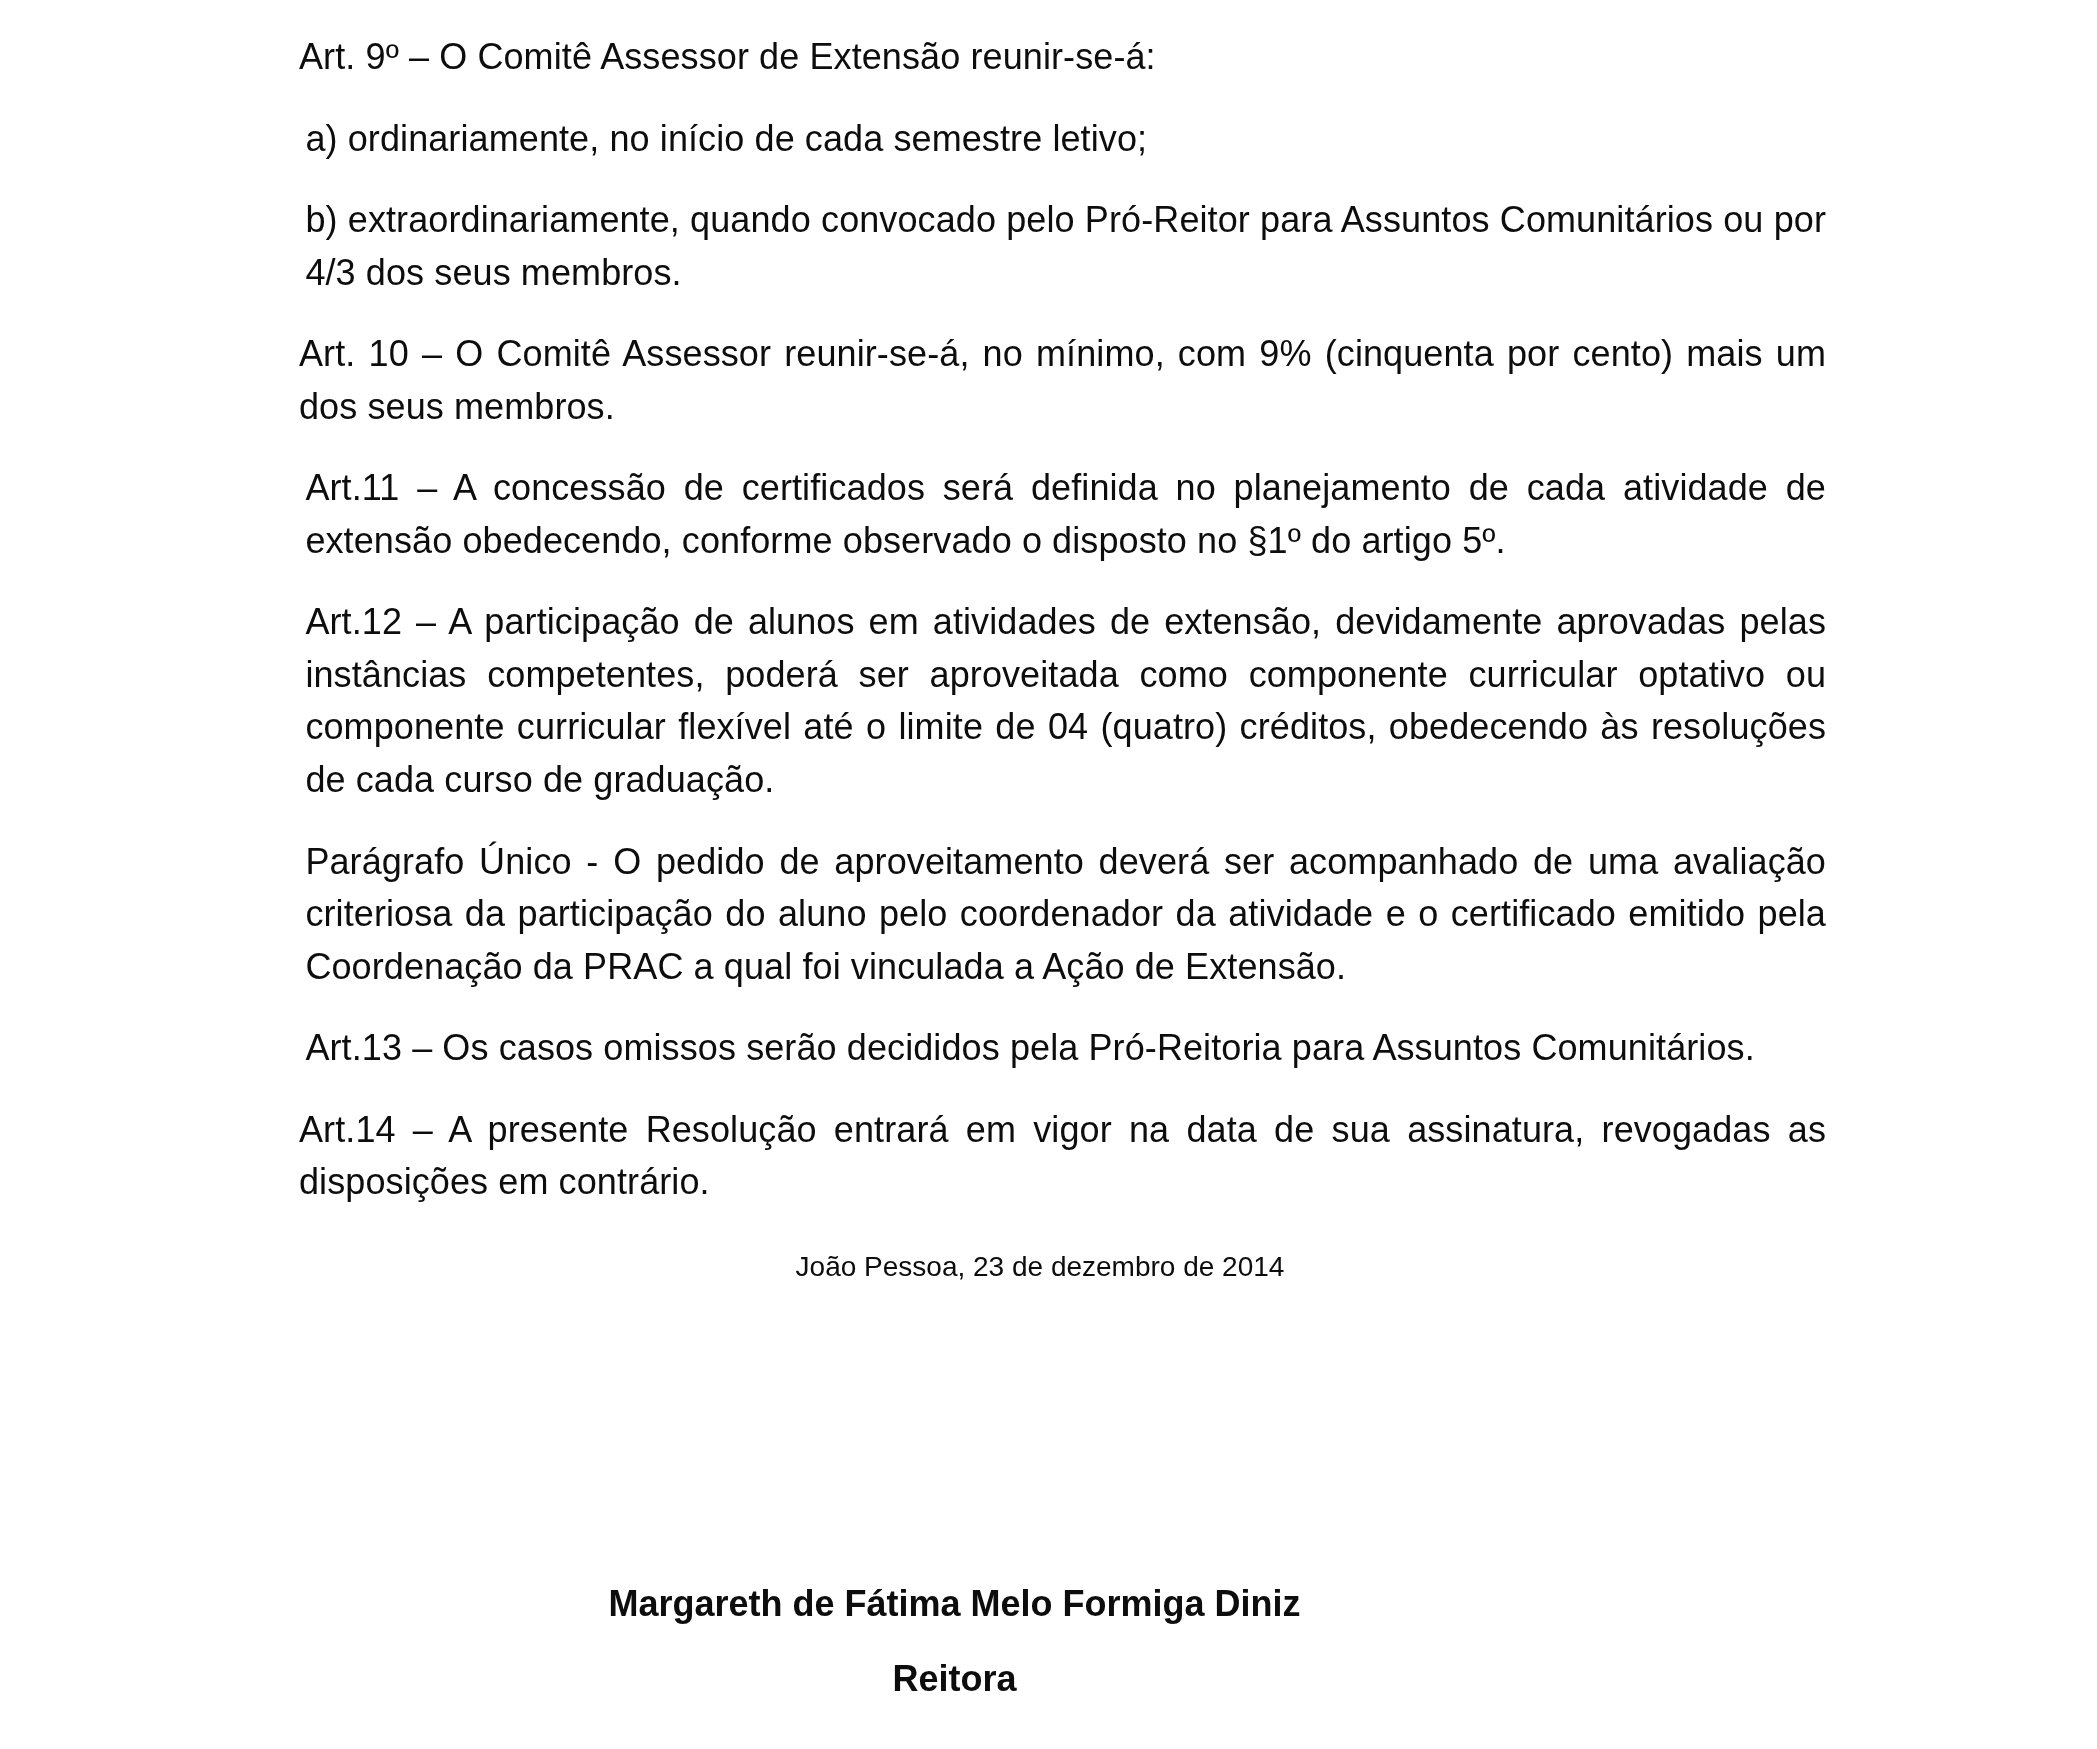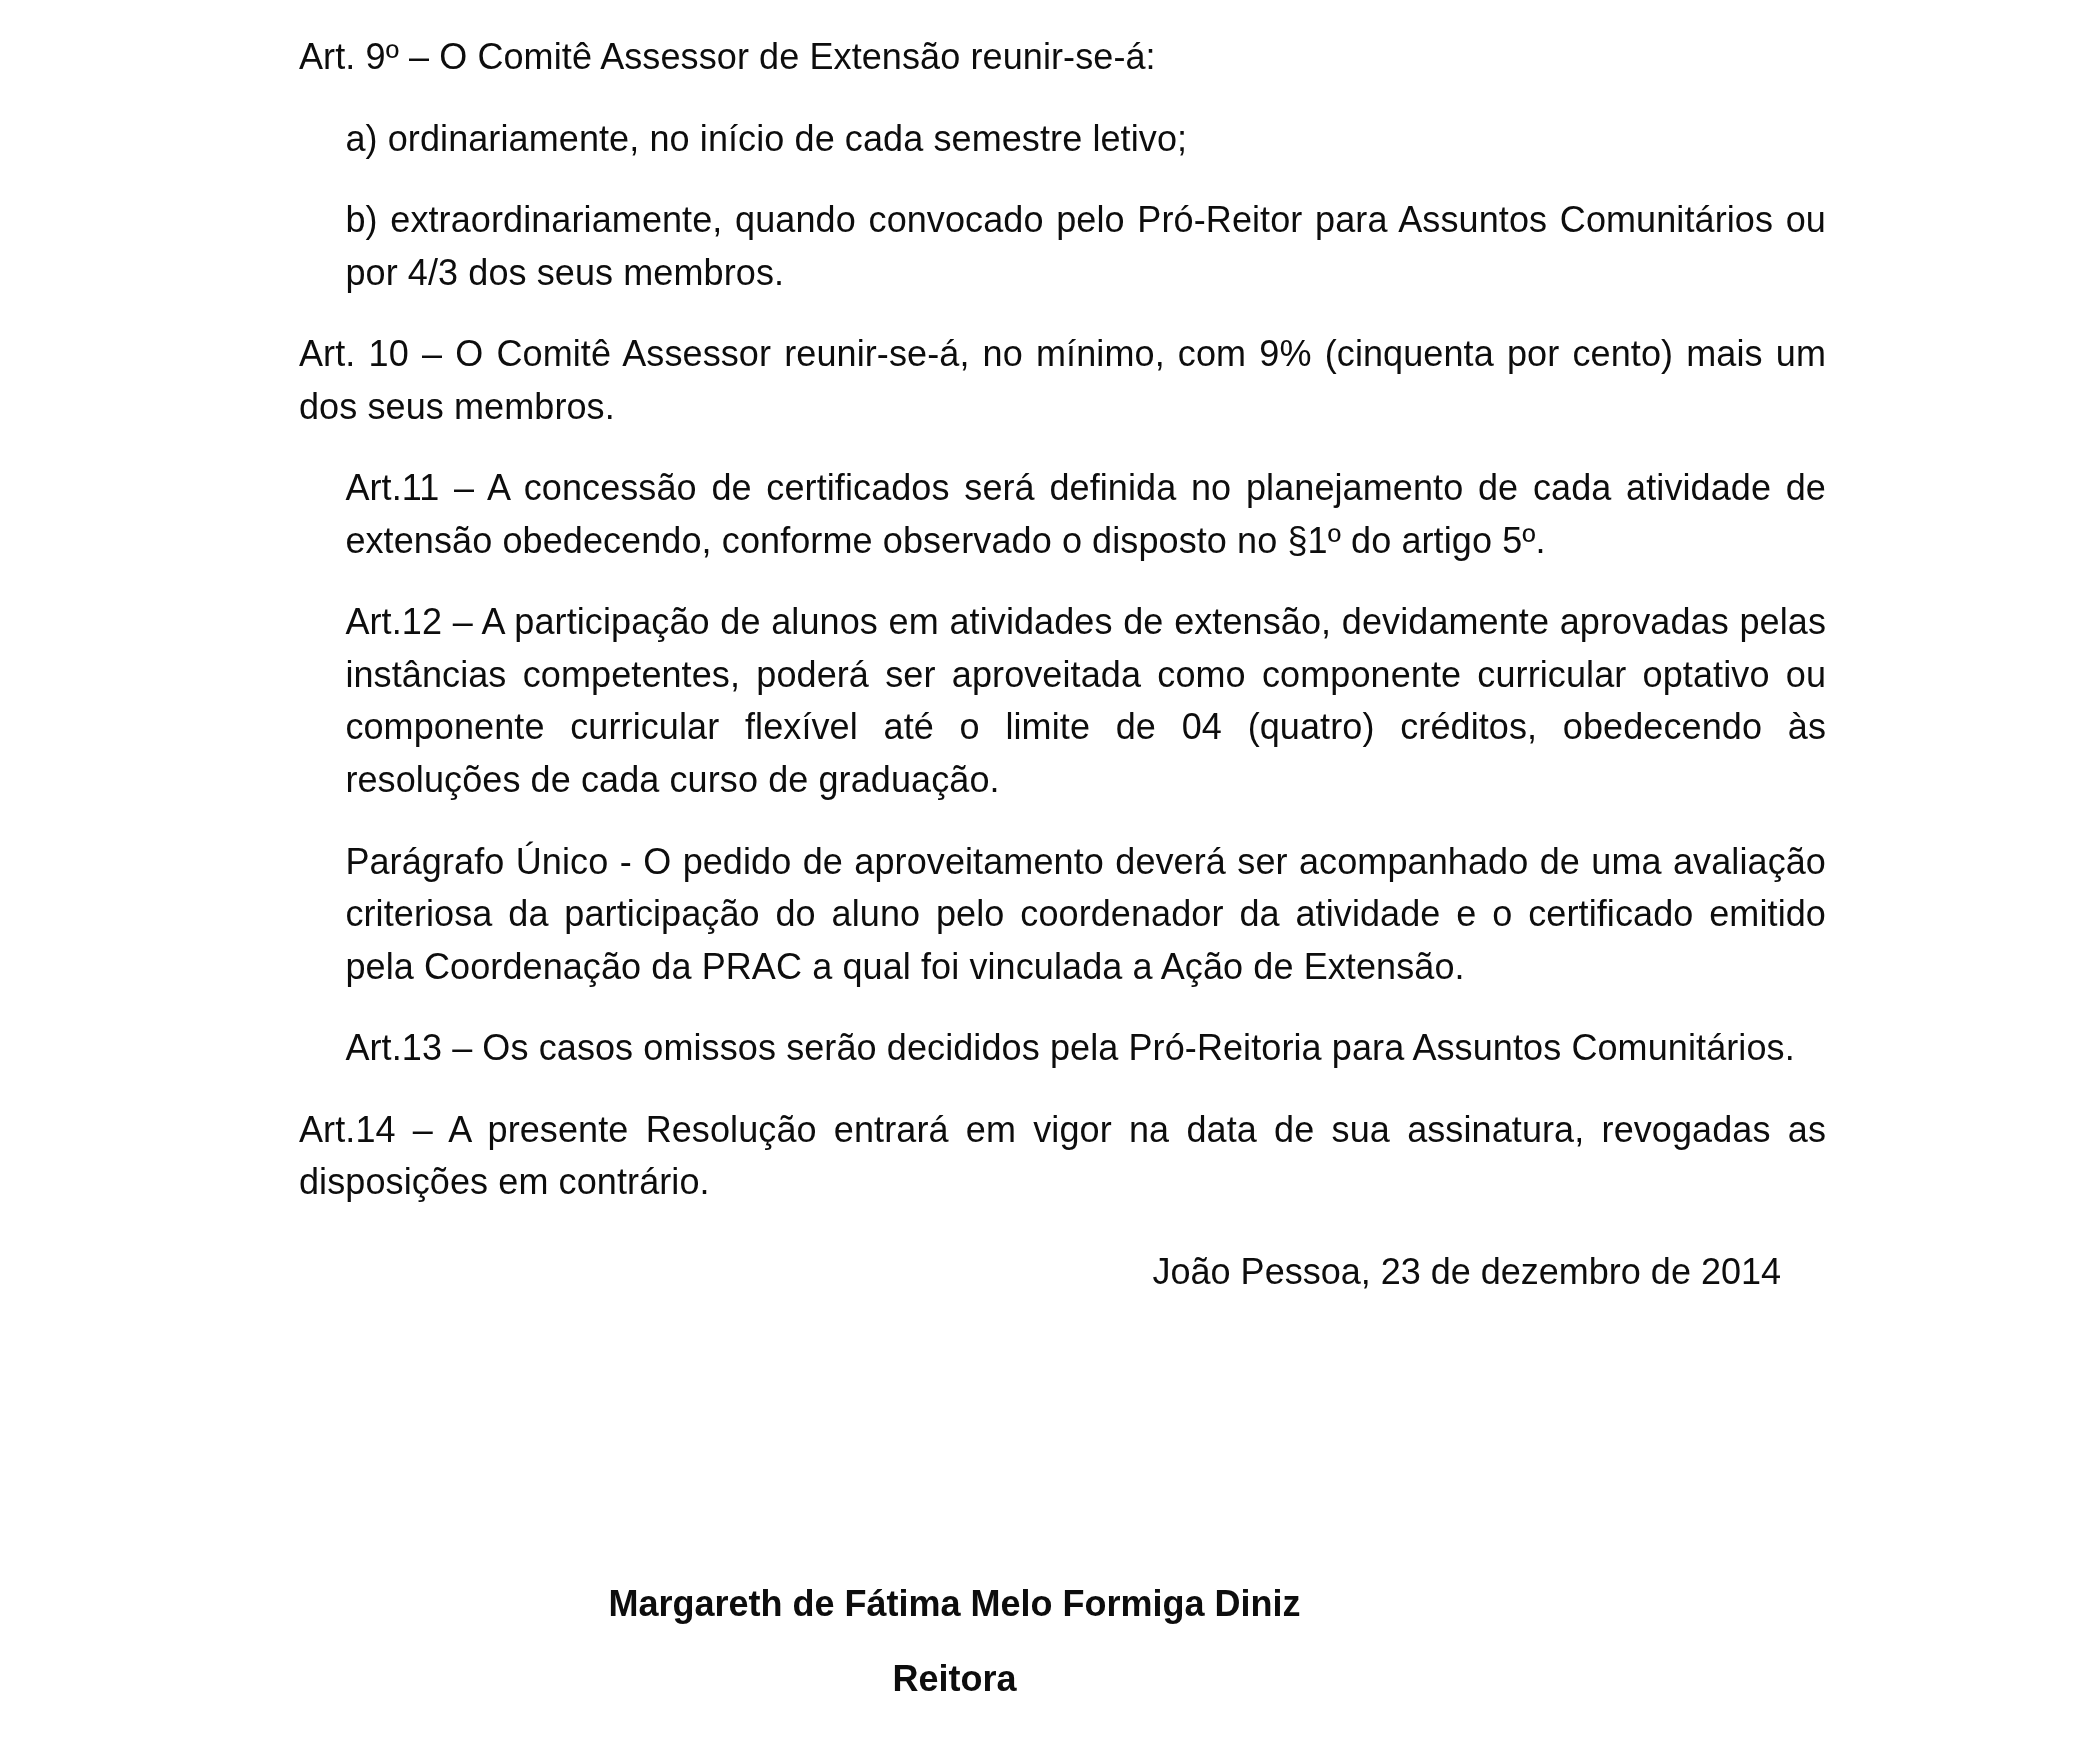--- a/index.html
+++ b/index.html
@@ -33,27 +33,26 @@
     text-align: justify;
     text-justify: inter-word;
     letter-spacing: 0.1px;
   }
   p.para.nojust {
     text-align: left;
   }
   p.indent-sm {
     text-indent: 0;
     padding-left: 6.4px;
-    margin-left: 40px;
   }
   .closing {
     margin: 38px 0 0 0;
-    font-size: 36px;
+    font-size: 28px;
     line-height: 1.4;
-    text-align: right;
+    text-align: center;
     padding-right: 45px;
   }
   .signature-block {
     position: absolute;
     left: 299px;
     right: 255px;
     top: 1578px;
     text-align: center;
     padding-right: 45px;
   }

